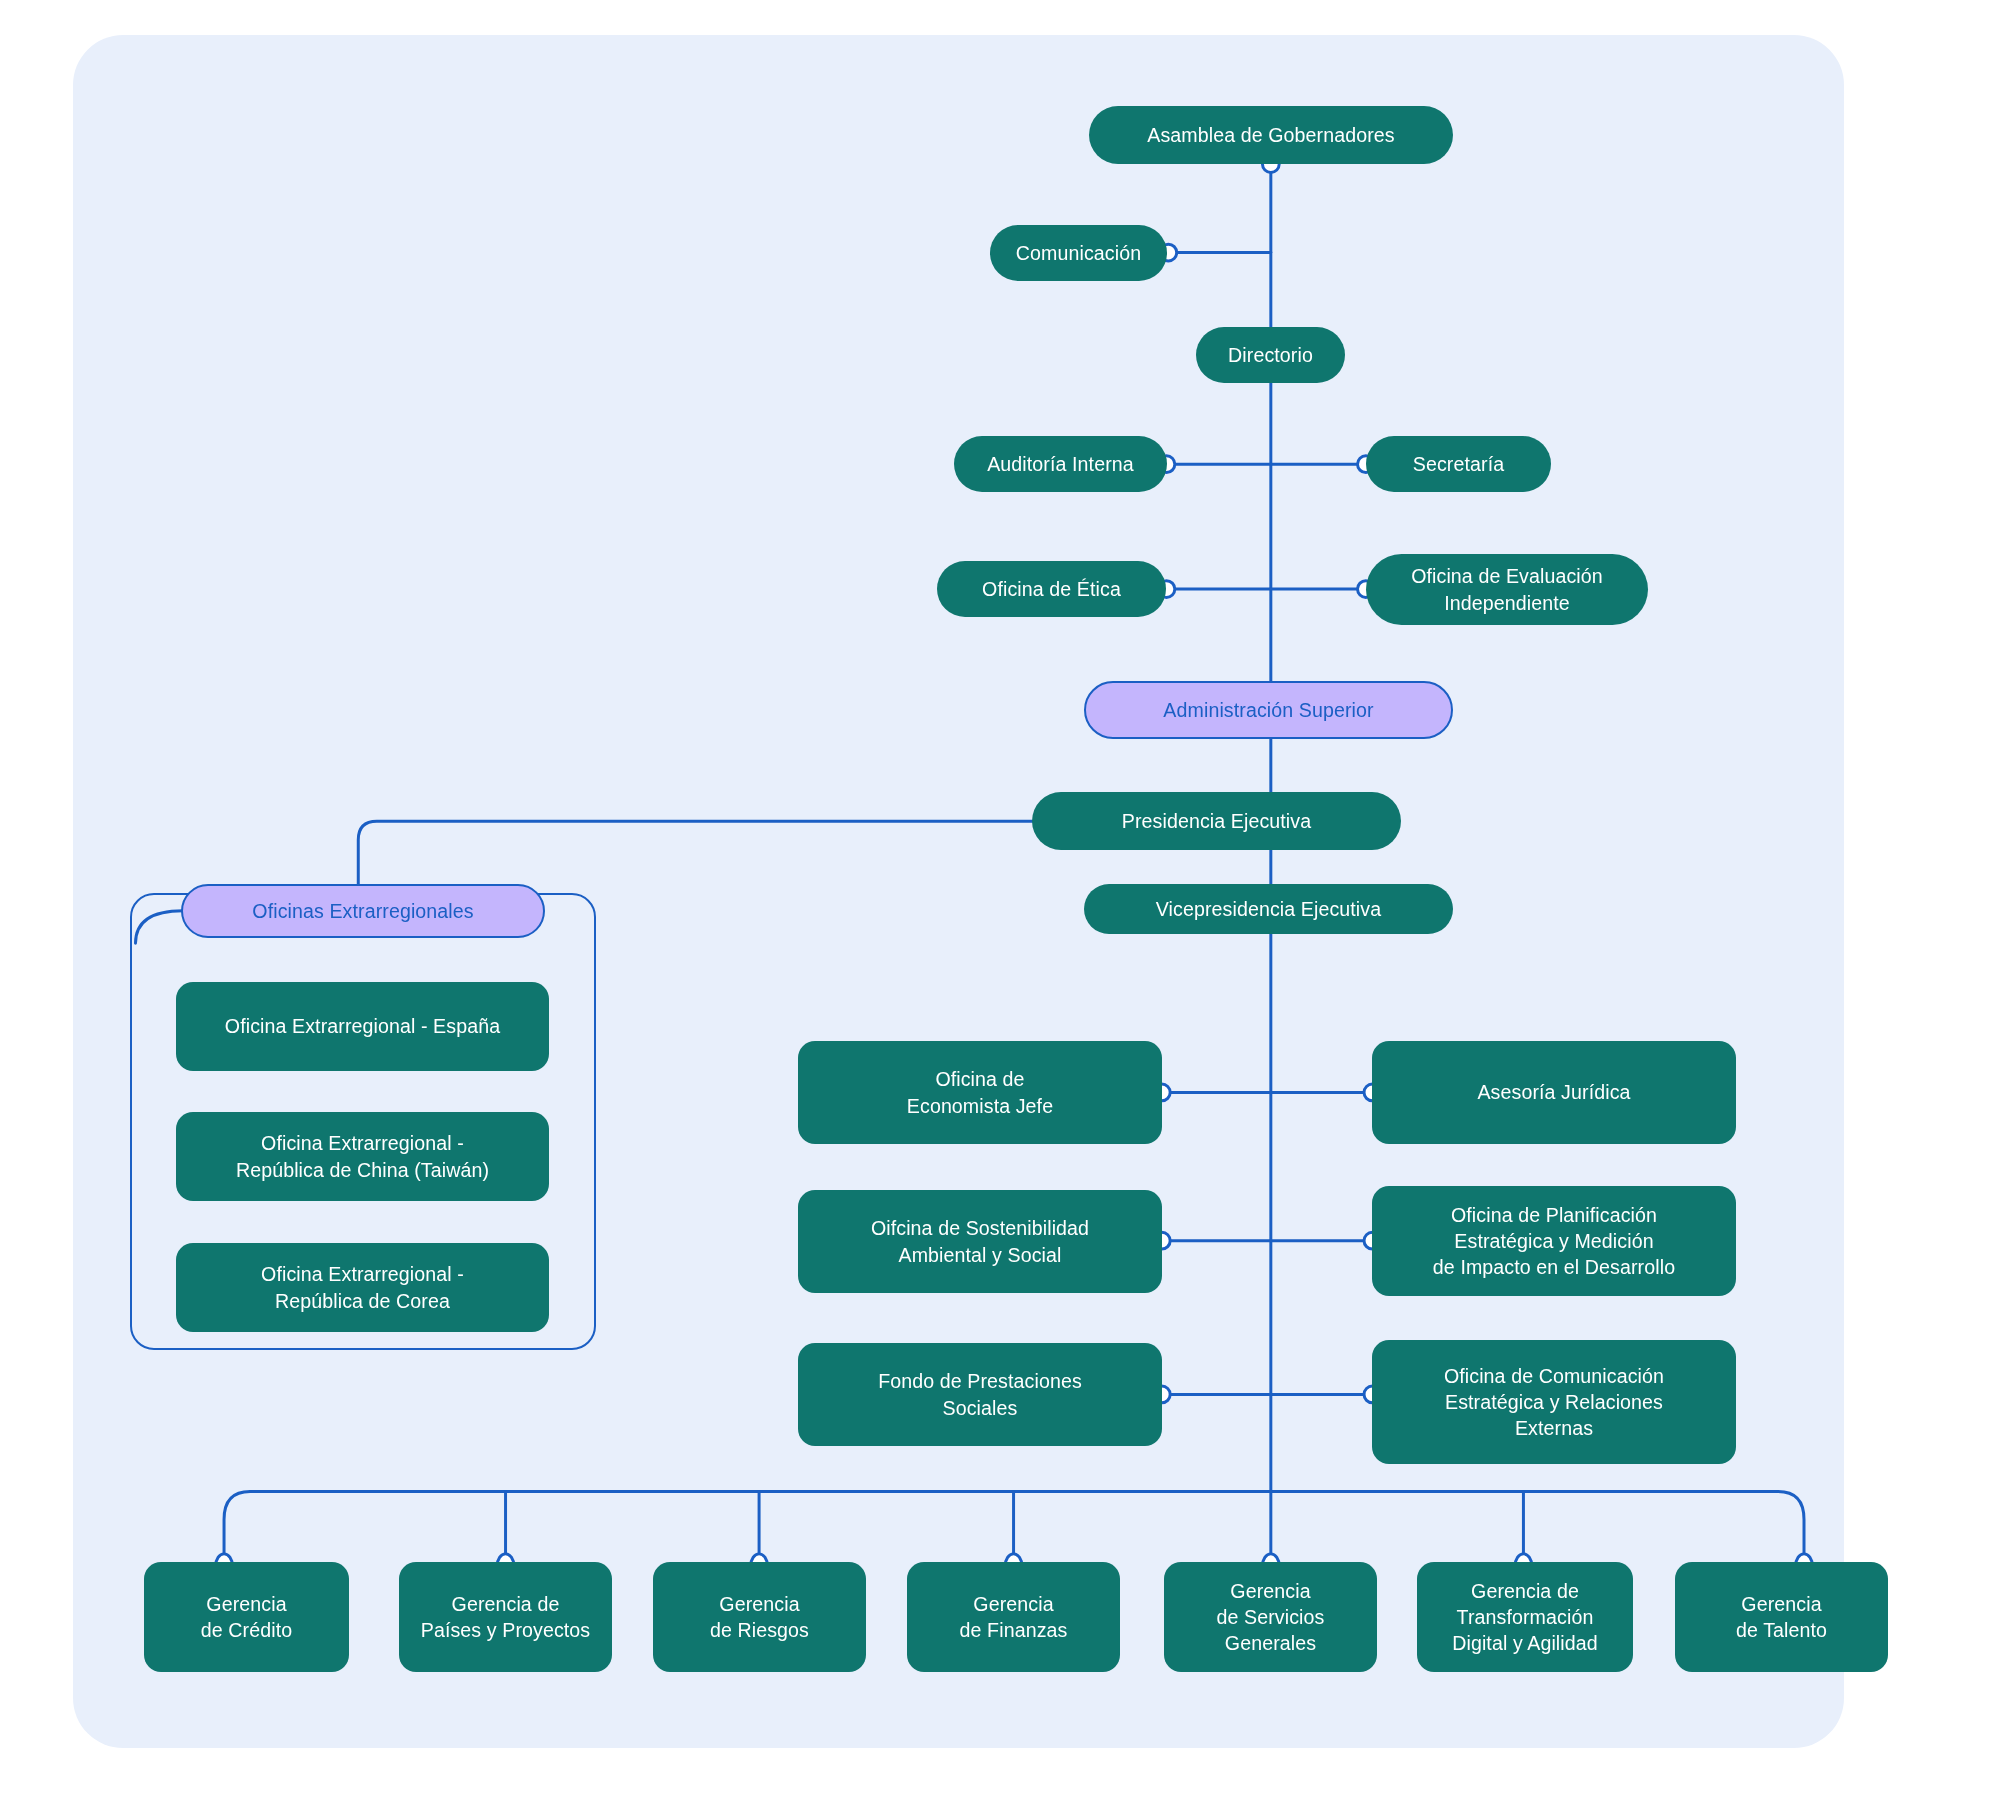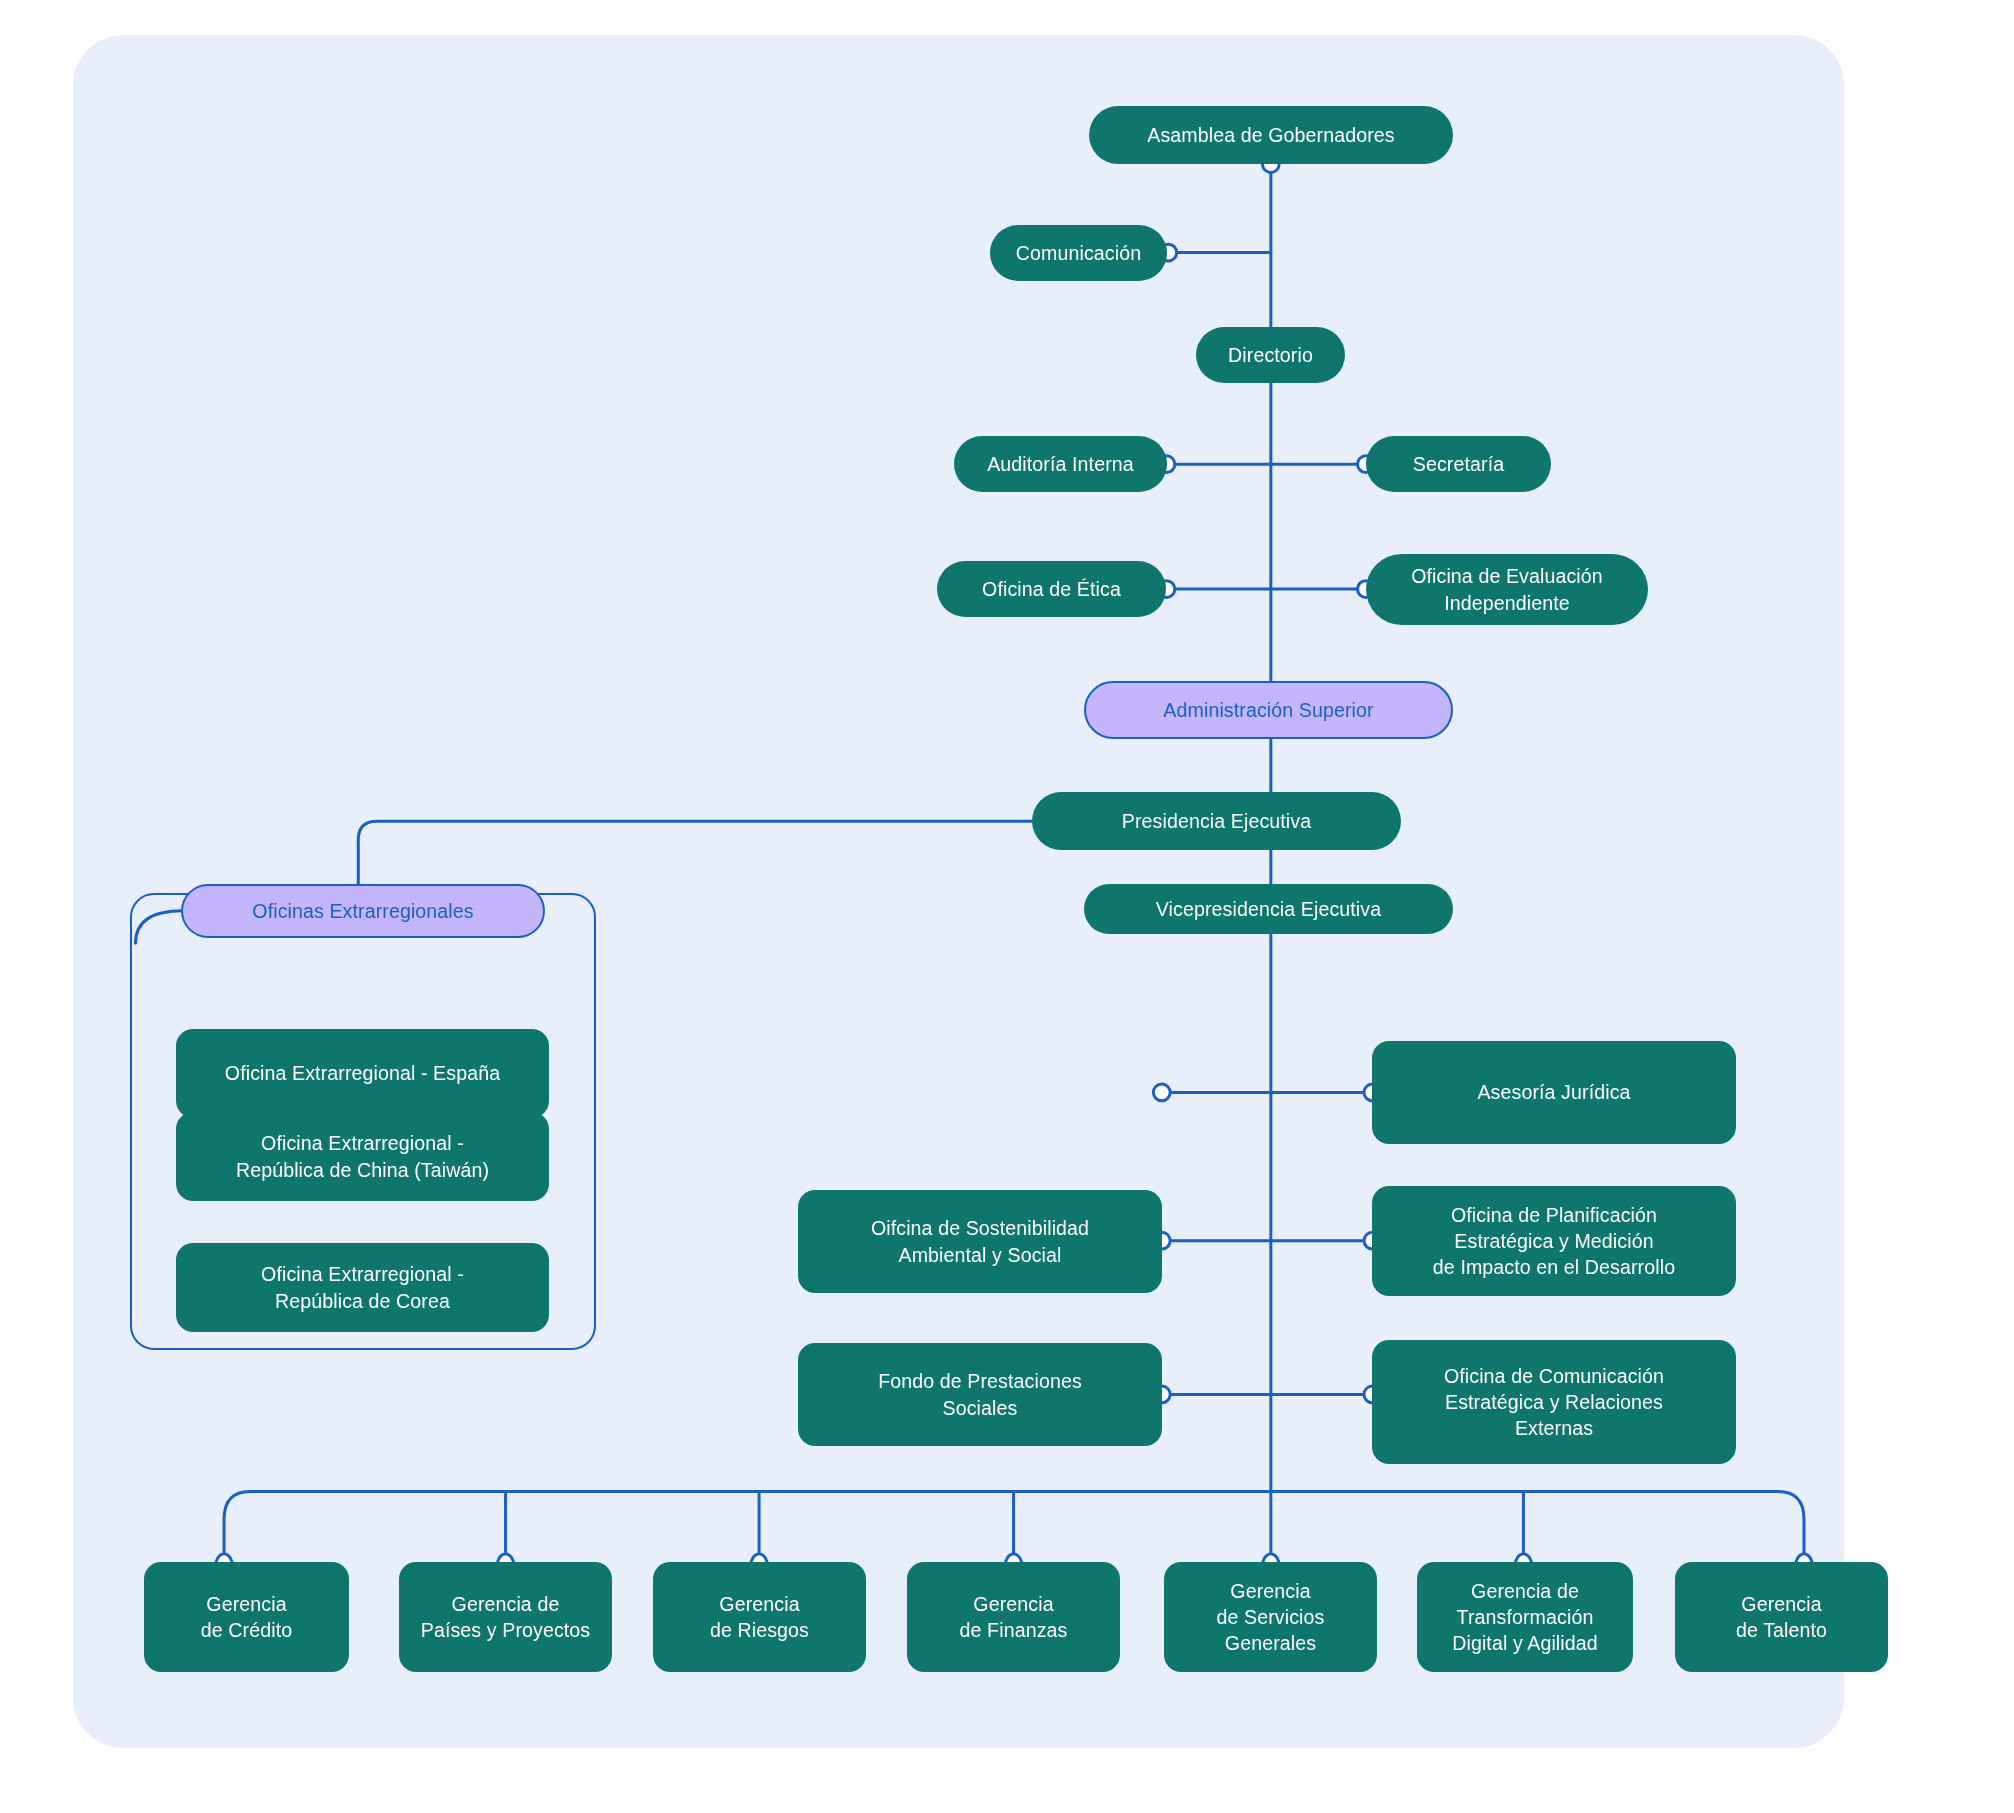--- a/index.html
+++ b/index.html
@@ -142,20 +142,22 @@
 
   <div class="node" style="left:1366px;top:554px;width:282px;height:71px;white-space:pre-line;">Oficina de Evaluación
 Independiente</div>
 
   <div class="node ghost" style="left:1084px;top:681px;width:369px;height:58px;">Administración Superior</div>
 
   <div class="node" style="left:1032px;top:792px;width:369px;height:58px;">Presidencia Ejecutiva</div>
 
   <div class="node" style="left:1084px;top:884px;width:369px;height:50px;">Vicepresidencia Ejecutiva</div>
 
+  <div class="node box" style="left:798px;top:1041px;width:364px;height:103px;white-space:pre-line;">Oficina de
+Economista Jefe</div>
 
   <div class="node box" style="left:1372px;top:1041px;width:364px;height:103px;">Asesoría Jurídica</div>
 
   <div class="node box" style="left:798px;top:1190px;width:364px;height:103px;white-space:pre-line;text-align:center;">Oifcina de Sostenibilidad
 Ambiental y Social</div>
 
   <div class="node box" style="left:1372px;top:1186px;width:364px;height:110px;white-space:pre-line;">Oficina de Planificación
 Estratégica y Medición
 de Impacto en el Desarrollo</div>
 
@@ -163,21 +165,21 @@
 Sociales</div>
 
   <div class="node box" style="left:1372px;top:1340px;width:364px;height:124px;white-space:pre-line;">Oficina de Comunicación
 Estratégica y Relaciones
 Externas</div>
 
   <div class="group-frame" style="left:130px;top:893px;width:466px;height:457px;"></div>
 
   <div class="node ghost" style="left:181px;top:884px;width:364px;height:54px;">Oficinas Extrarregionales</div>
 
-  <div class="node box" style="left:176px;top:982px;width:373px;height:89px;white-space:pre-line;margin-top:47px;">Oficina Extrarregional - España</div>
+  <div class="node box" style="left:176px;top:982px;width:373px;height:89px;white-space:pre-line;">Oficina Extrarregional - España</div>
 
   <div class="node box" style="left:176px;top:1112px;width:373px;height:89px;white-space:pre-line;">Oficina Extrarregional -
 República de China (Taiwán)</div>
 
   <div class="node box" style="left:176px;top:1243px;width:373px;height:89px;white-space:pre-line;">Oficina Extrarregional -
 República de Corea</div>
 
   <div class="node box" style="left:144px;top:1562px;width:205px;height:110px;white-space:pre-line;">Gerencia
 de Crédito</div>
 

